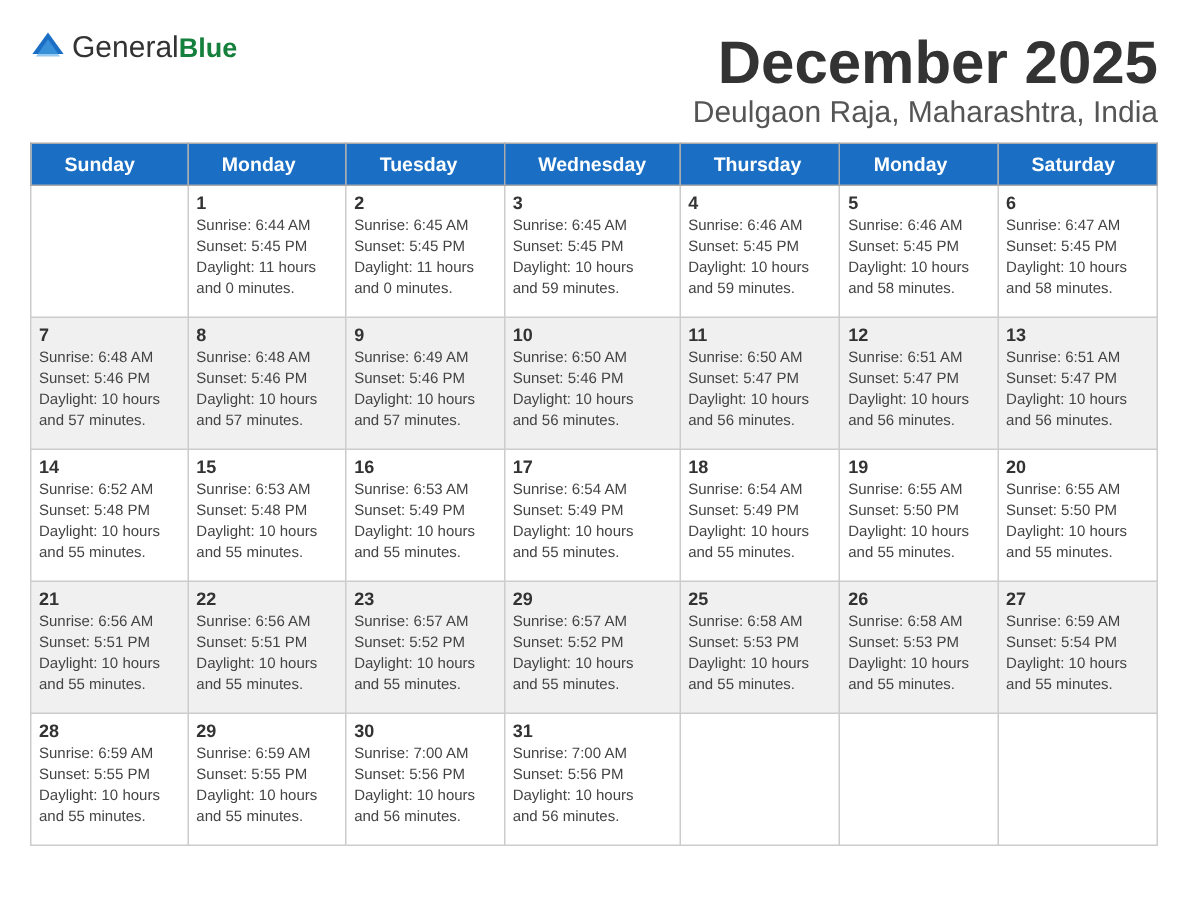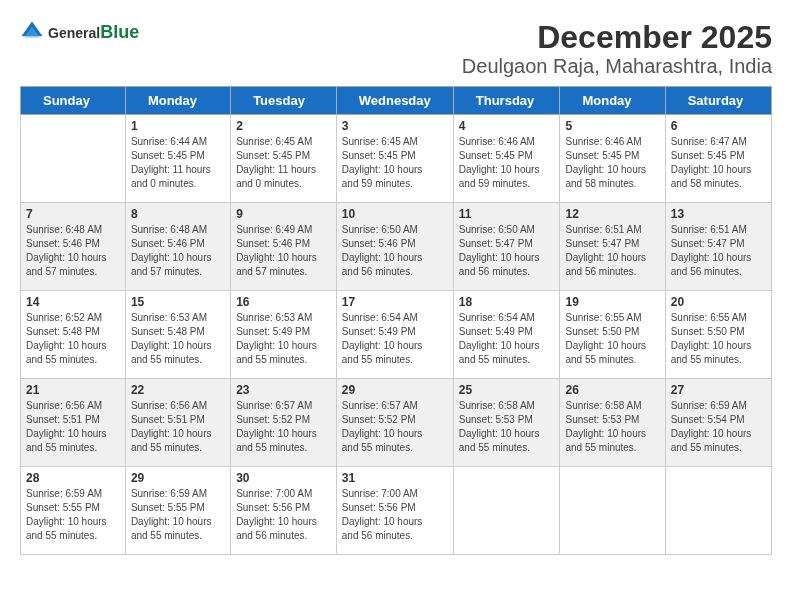--- a/index.html
+++ b/index.html
@@ -15,40 +15,40 @@
       align-items: flex-start;
       justify-content: space-between;
       margin-bottom: 6px;
     }
     .logo {
       display: flex;
       align-items: center;
       gap: 4px;
     }
     .logo-text-general {
-      font-size: 14px;
-      font-weight: bold;
+      font-size: 20px;
+      font-weight: normal;
       color: #333;
       line-height: 1;
     }
     .logo-text-blue {
       font-size: 18px;
       font-weight: bold;
       color: #15803d;
       line-height: 1;
     }
     .logo-icon {
       width: 24px;
       height: 24px;
     }
     .title-block {
       text-align: right;
     }
     .month-title {
-      font-size: 32px;
+      font-size: 40px;
       font-weight: bold;
       color: #333;
       line-height: 1.1;
     }
     .location-title {
       font-size: 20px;
       color: #555;
     }
     .calendar-table {
       width: 100%;

